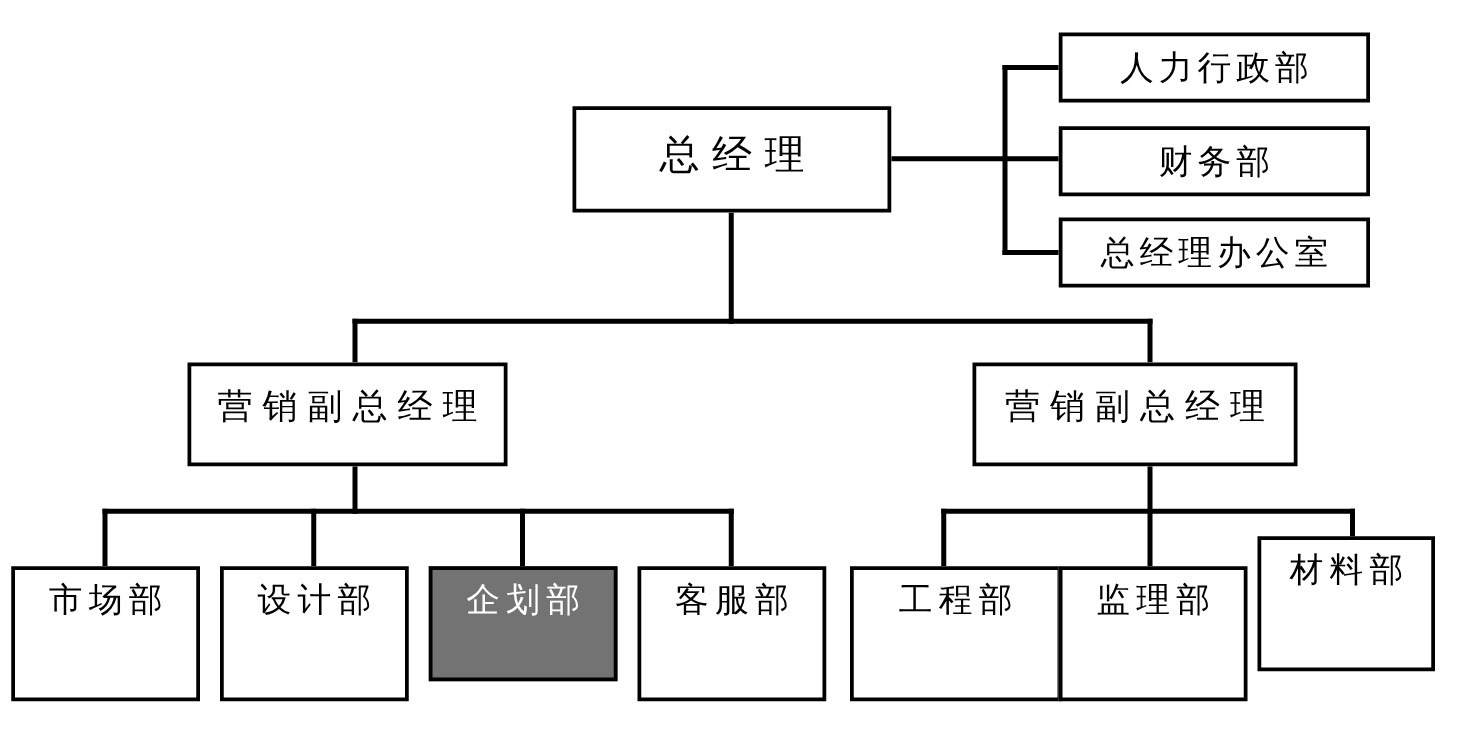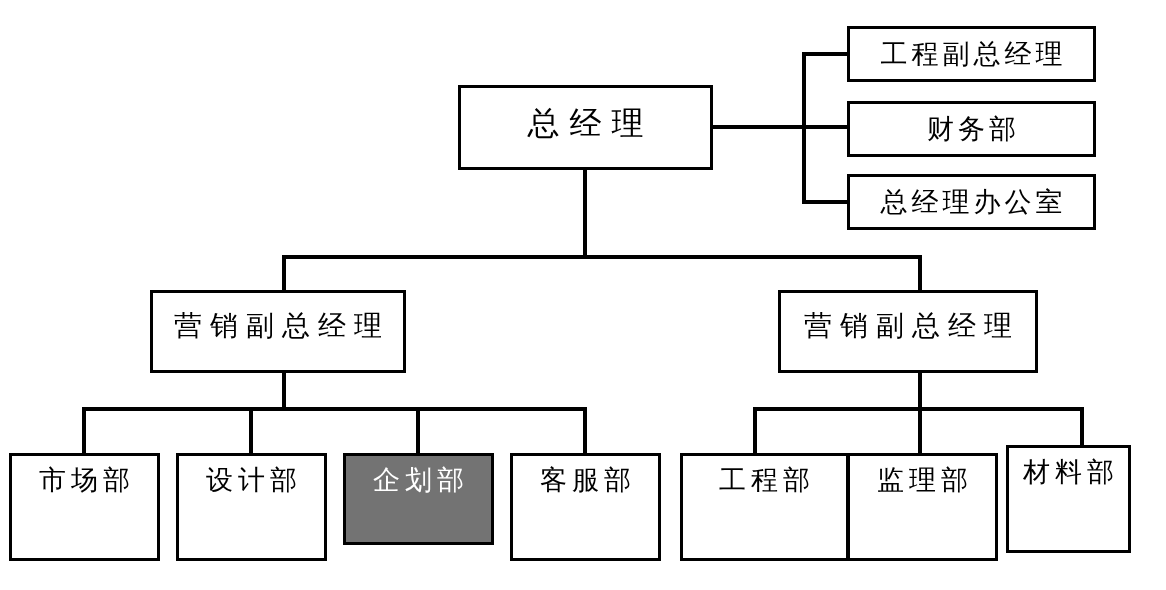--- a/index.html
+++ b/index.html
@@ -63,21 +63,21 @@
   <div class="line" style="left:918px;top:373px;width:4px;height:80px"></div>
   <div class="line" style="left:753px;top:407px;width:331px;height:4px"></div>
   <div class="line" style="left:753px;top:407px;width:4px;height:46px"></div>
   <div class="line" style="left:1080px;top:407px;width:4px;height:46px"></div>
 
   <div class="box pt16" style="left:458px;top:85px;width:255px;height:85px">
     <span class="lbl lbl-root">总经理</span>
   </div>
 
   <div class="box vcenter" style="left:847px;top:26px;width:249px;height:56px">
-    <span class="lbl lbl-staff">工程副总经理</span>
+    <span class="lbl lbl-staff">人力行政部</span>
   </div>
   <div class="box vcenter" style="left:847px;top:174px;width:249px;height:56px">
     <span class="lbl lbl-staff">总经理办公室</span>
   </div>
   <div class="box vcenter" style="left:847px;top:101px;width:249px;height:56px">
     <span class="lbl lbl-staff">财务部</span>
   </div>
 
   <div class="box pt16" style="left:150px;top:290px;width:256px;height:83px">
     <span class="lbl lbl-vp">营销副总经理</span>
@@ -98,17 +98,17 @@
   <div class="box pt14" style="left:510px;top:453px;width:151px;height:108px">
     <span class="lbl">客服部</span>
   </div>
 
   <div class="box pt14" style="left:680px;top:453px;width:169px;height:108px">
     <span class="lbl">工程部</span>
   </div>
   <div class="box pt14" style="left:847px;top:453px;width:151px;height:108px">
     <span class="lbl">监理部</span>
   </div>
-  <div class="box pt14" style="left:1006px;top:445px;width:125px;height:108px">
+  <div class="box pt14" style="left:1006px;top:429px;width:142px;height:108px">
     <span class="lbl">材料部</span>
   </div>
 
 </div>
 
 </body></html>

